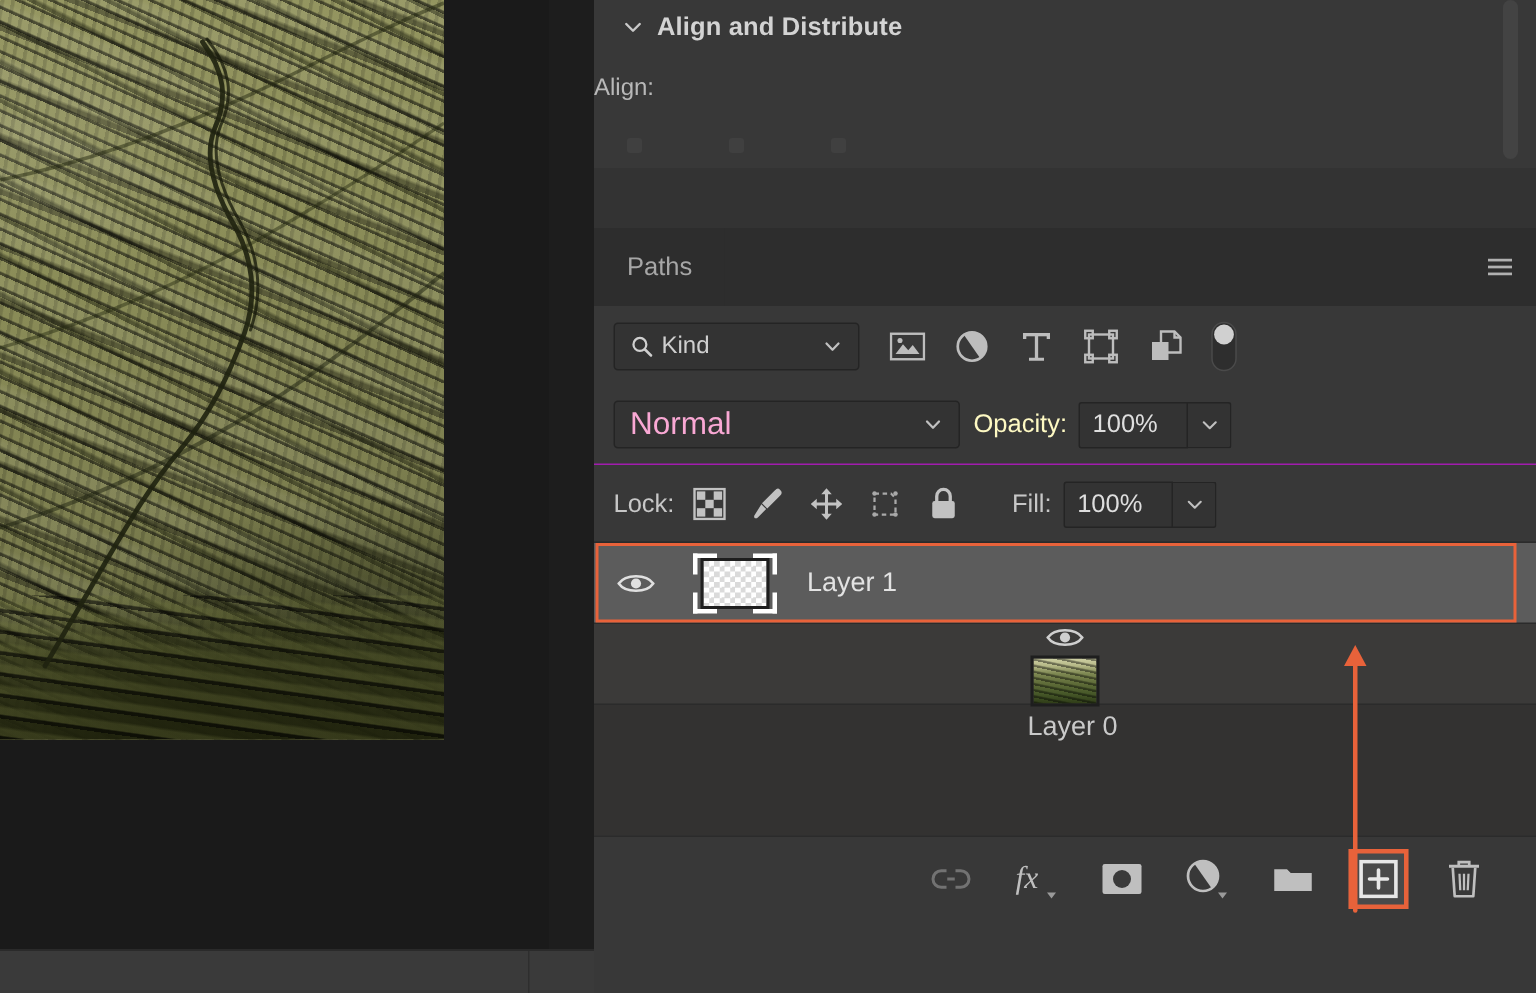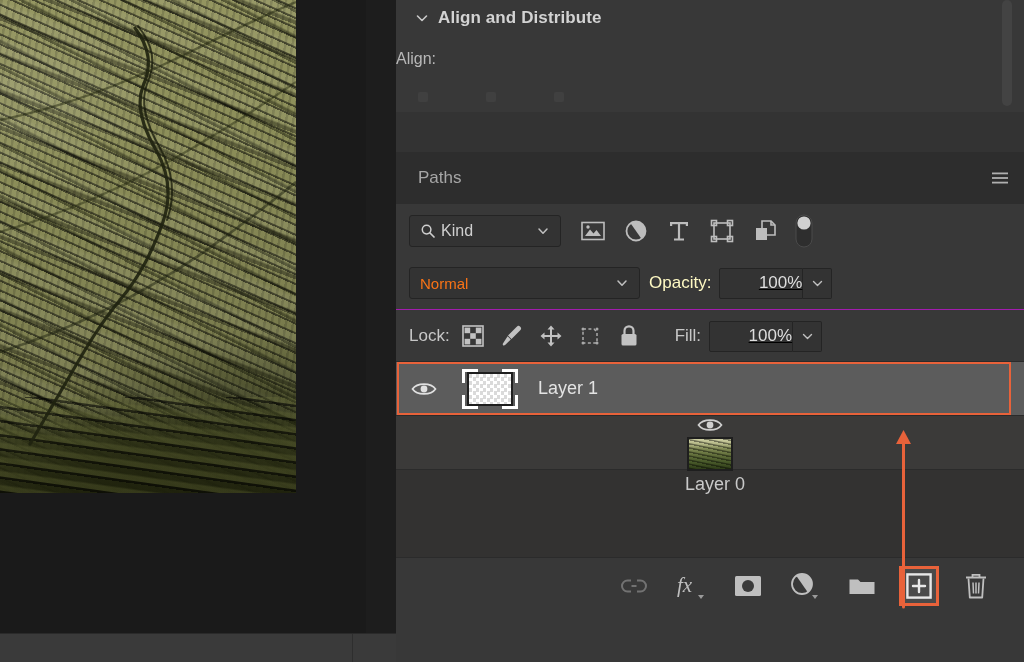--- a/index.html
+++ b/index.html
@@ -211,21 +211,21 @@
   #filter-row {
     position: absolute;
     left: 0; top: 52px;
     width: 628px; height: 53px;
     background: #383838;
     display: flex;
     align-items: center;
   }
   #kind-select {
     margin-left: 13px;
-    width: 152px; height: 32px;
+    width: 164px; height: 32px;
     background: #333333;
     border: 1px solid #242424;
     border-radius: 3px;
     display: flex;
     align-items: center;
     box-sizing: border-box;
   }
   #kind-search-icon { margin: 0 5px 0 10px; flex: none; display: block; }
   #kind-select-label {
     flex: 1;
@@ -264,41 +264,40 @@
     width: 231px; height: 32px;
     background: #333333;
     border: 1px solid #242424;
     border-radius: 3px;
     display: flex;
     align-items: center;
     box-sizing: border-box;
   }
   #blend-select-label {
     flex: 1;
-    color: #f97316;
-    font-size: 15px;
+    color: #f9a8d4;
+    font-size: 21px;
     margin-left: 10px;
   }
   #blend-select-chevron { margin-right: 10px; flex: none; display: block; }
   #opacity-label {
     margin-left: 9px;
     color: #fef9c3;
     font-size: 17px;
   }
   .value-box {
     margin-left: 8px;
-    width: 84px; height: 31px;
+    width: 73px; height: 31px;
     background: #333333;
     border: 1px solid #242424;
     border-radius: 2px 0 0 2px;
     display: flex;
     align-items: center;
-    justify-content: flex-end;
-    box-sizing: border-box;
-    text-decoration: underline;
+    justify-content: flex-start;
+    box-sizing: border-box;
   }
   .value-box span {
     color: #dedede;
     font-size: 17px;
     margin-left: 8px;
   }
   .value-stepper {
     width: 29px; height: 31px;
     background: #333333;
     border: 1px solid #242424;

